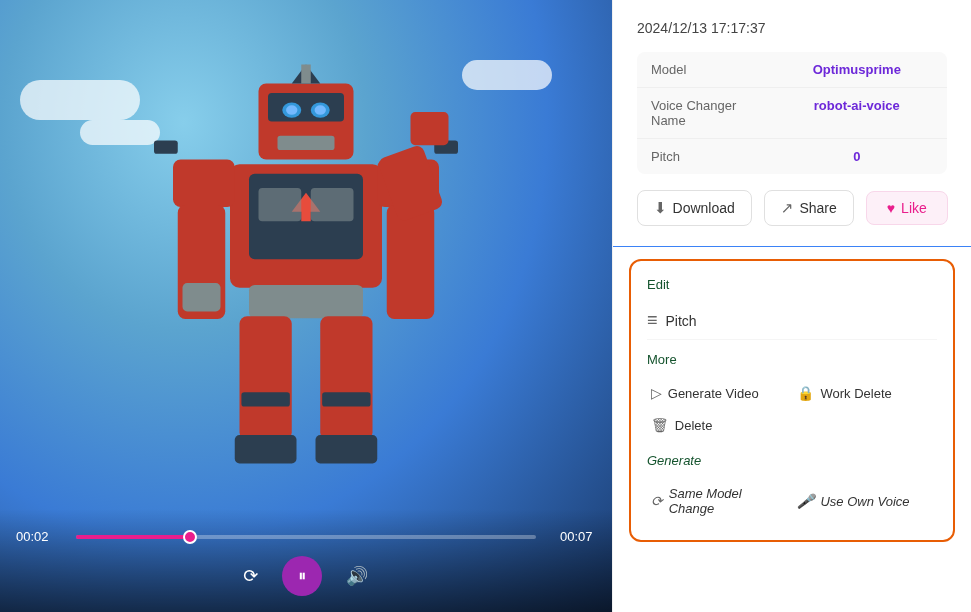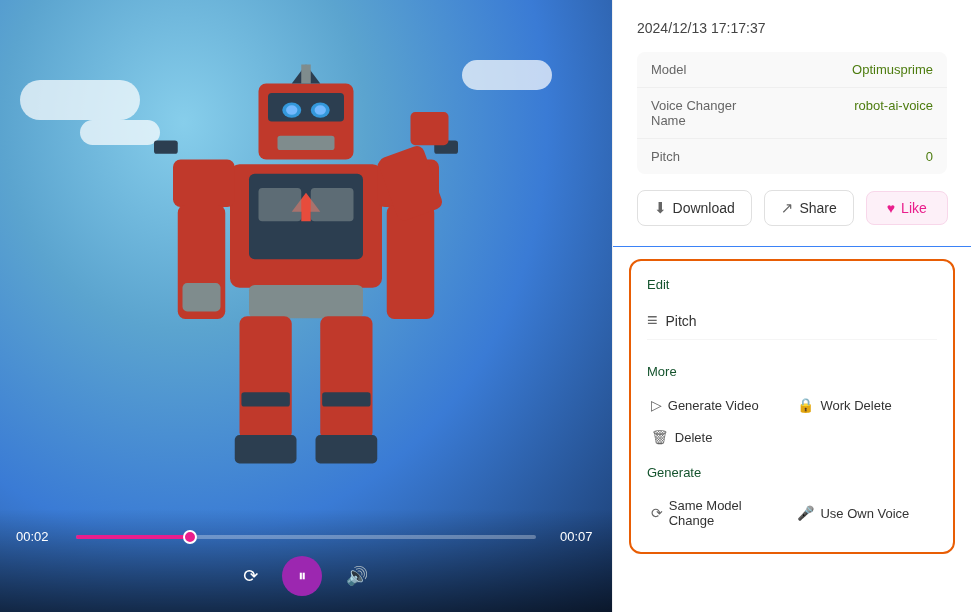--- a/index.html
+++ b/index.html
@@ -168,23 +168,23 @@
       flex: 1;
       padding: 10px 14px;
       font-size: 13px;
       color: #666;
     }
 
     .info-value {
       flex: 1.5;
       padding: 10px 14px;
       font-size: 13px;
-      color: #4d7c0f;
-      font-weight: 400;
-      text-align: right;
+      color: #6d28d9;
+      font-weight: 700;
+      text-align: center;
     }
 
     .actions-row {
       display: flex;
       gap: 12px;
       margin-top: 16px;
       align-items: center;
     }
 
     .action-btn {
@@ -237,41 +237,42 @@
       color: #333;
       cursor: pointer;
       border-bottom: 1px solid #f5f5f5;
     }
 
     .edit-item:last-of-type {
       border-bottom: none;
     }
 
     .more-section {
-      margin-top: 24px;
+      margin-top: 12px;
     }
 
     .more-grid {
       display: grid;
       grid-template-columns: 1fr 1fr;
       gap: 2px;
     }
 
     .more-item {
       display: flex;
       align-items: center;
       gap: 6px;
       padding: 8px 4px;
       font-size: 13px;
       color: #333;
       cursor: pointer;
     }
 
     .generate-section {
       margin-top: 12px;
+      font-style: italic;
     }
 
     .generate-grid {
       display: grid;
       grid-template-columns: 1fr 1fr;
       gap: 2px;
       margin-top: 8px;
     }
 
     .generate-item {

